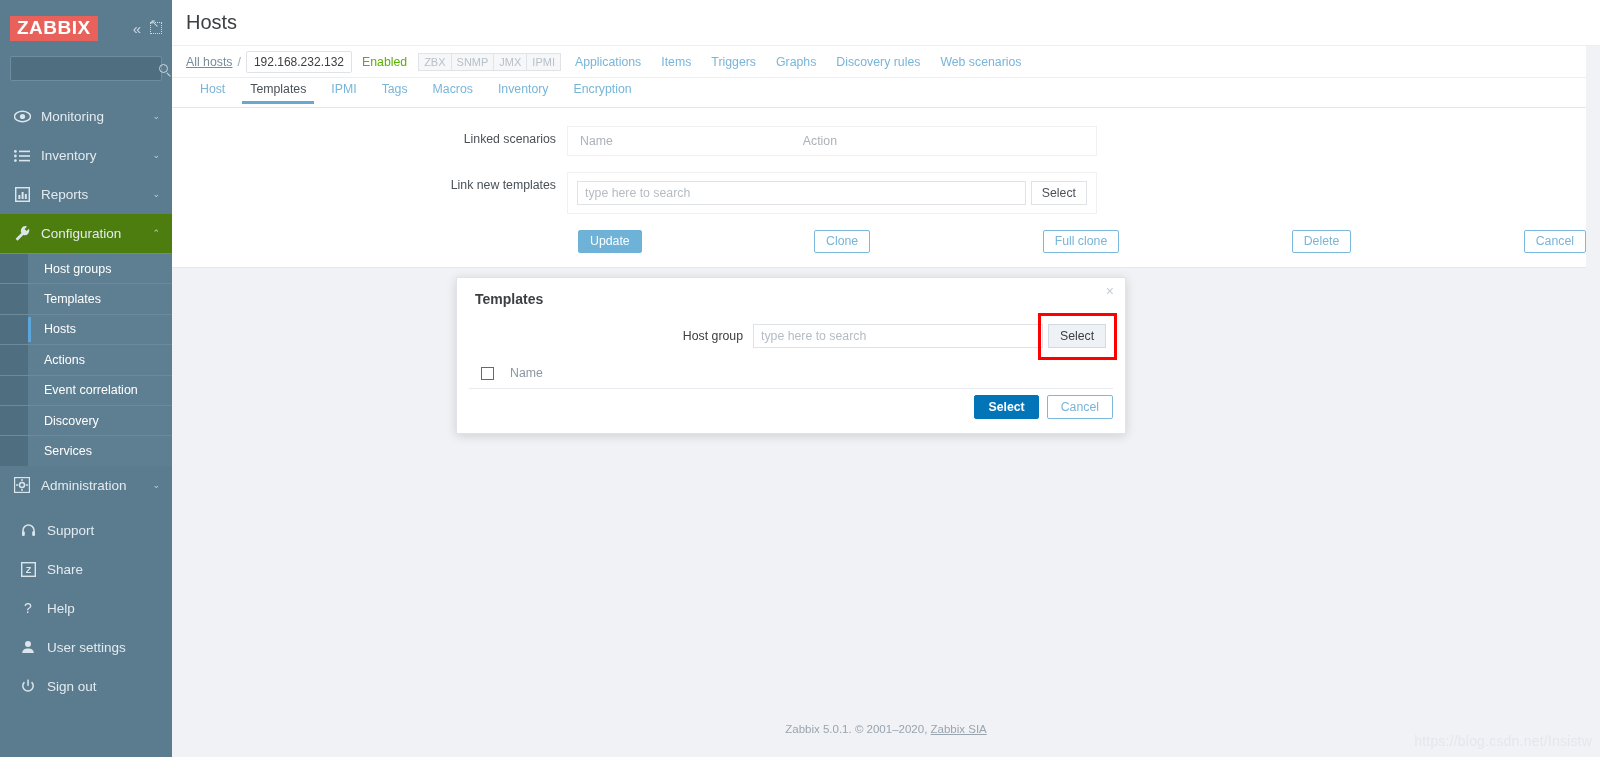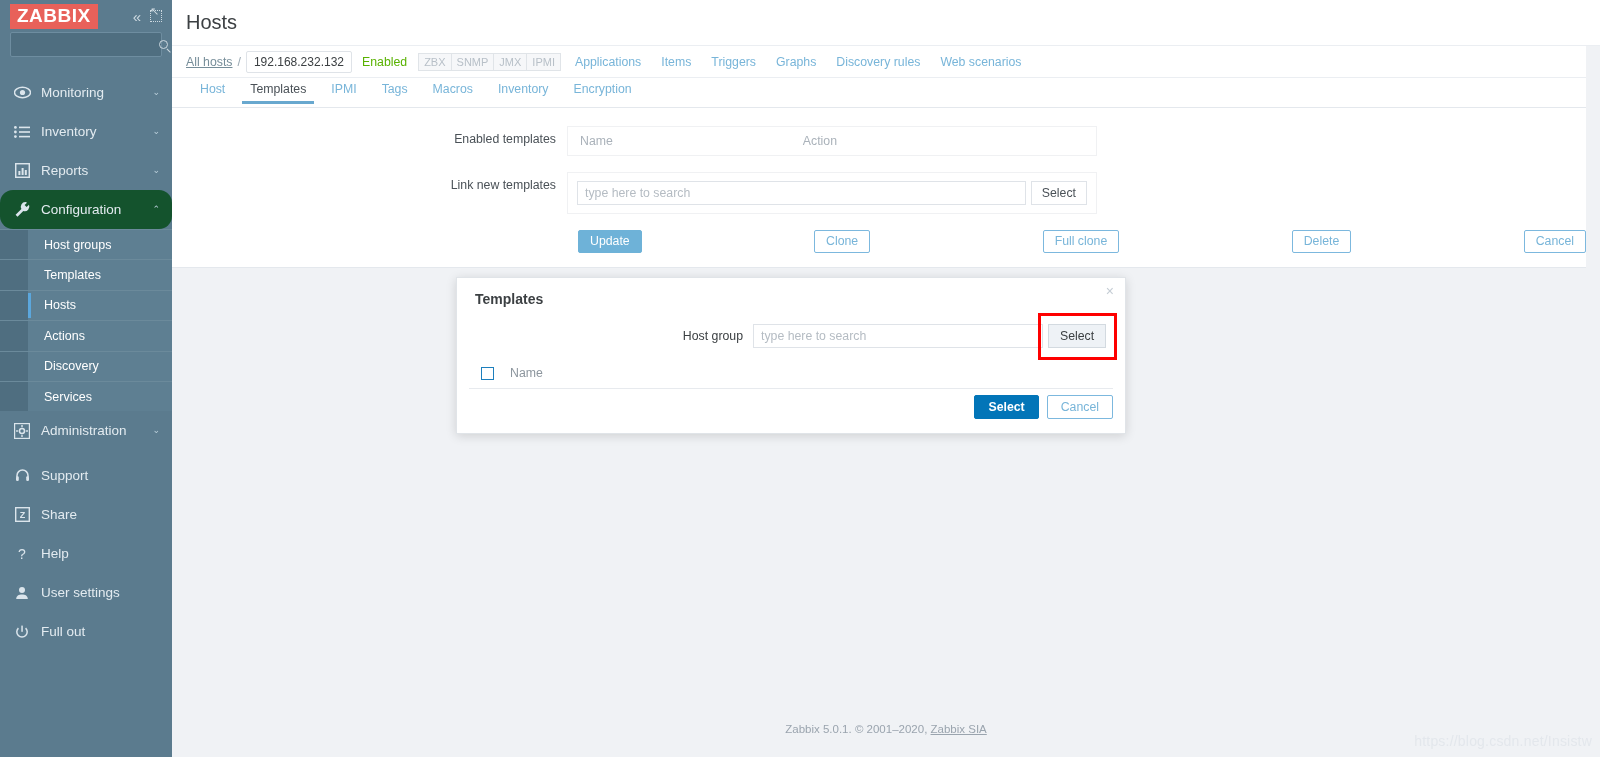--- a/index.html
+++ b/index.html
@@ -14,21 +14,21 @@
   
   .sidebar {
     width: 172px; height: 757px;
     background: #5b7b8e;
     flex: 0 0 172px;
     position: relative;
     overflow: hidden;
   }
   .logo-row {
     display: flex; align-items: center;
-    height: 32px; padding: 0 10px;
+    height: 56px; padding: 0 10px;
   }
   .logo {
     background: #e8615a; color: #fff;
     font-size: 19px; font-weight: bold; letter-spacing: .5px;
     padding: 1px 7px 2px 7px;
     font-family: "Liberation Sans", sans-serif;
   }
   .logo-icons { margin-left: auto; display: flex; align-items: center; gap: 9px; }
   .icon-collapse { color: #cdd9e0; font-size: 15px; line-height: 1; }
   .icon-hide {
@@ -63,21 +63,21 @@
     transform: rotate(45deg);
   }
 
   .nav-top { margin-top: 6px; }
   .nav-item {
     display: flex; align-items: center;
     height: 39px; padding: 0 12px;
     color: #e3ebf0; font-size: 13.5px;
     cursor: pointer; position: relative;
   }
-  .nav-item.active-parent { background: #14532d; border-radius: 13px; }
+  .nav-item.active-parent { background: #4d7c0f; }
   .nav-ico {
     width: 20px; flex: 0 0 20px; display: flex;
     align-items: center; justify-content: center;
     margin-right: 9px; color: #dbe5ec;
   }
   .nav-label { flex: 1; }
   .chev {
     font-size: 9px; color: #bcd0dc; line-height: 1;
   }
 
@@ -92,21 +92,21 @@
   .sub-item:first-child { border-top: none; }
   .sub-item.selected::before {
     content: ""; position: absolute; left: 28px; top: 2px; bottom: 2px;
     width: 3px; background: #5ba7dd;
   }
   .submenu-gutter {
     position: absolute; left: 0; width: 28px;
     background: #4f6e80;
   }
 
-  .nav-bottom { margin-top: 6px; }
+  .nav-bottom { margin-top: 6px; padding-left: 6px; }
   .nav-item.plain { height: 39px; }
 
   
   .nav-ico svg { display: block; }
 
   
   .main {
     flex: 1; height: 757px;
     background: #f0f2f5;
     position: relative; overflow: hidden;
@@ -374,20 +374,23 @@
         <div class="sub-item">
           <span>Templates</span>
         </div>
         <div class="sub-item selected">
           <span>Hosts</span>
         </div>
         <div class="sub-item">
           <span>Actions</span>
         </div>
         <div class="sub-item">
+          <span>Event correlation</span>
+        </div>
+        <div class="sub-item">
           <span>Discovery</span>
         </div>
         <div class="sub-item">
           <span>Services</span>
         </div>
       </div>
 
       <div class="nav-item">
         <span class="nav-ico">
           <svg width="16" height="16" viewBox="0 0 16 16">
@@ -439,21 +442,21 @@
         </span>
         <span class="nav-label">User settings</span>
       </div>
       <div class="nav-item plain">
         <span class="nav-ico">
           <svg width="14" height="14" viewBox="0 0 14 14">
               <path d="M3.4 3.1a5.2 5.2 0 1 0 7.2 0" fill="none" stroke="#dbe5ec" stroke-width="1.5"></path>
               <rect x="6.3" y="0.6" width="1.5" height="6.2" fill="#dbe5ec"></rect>
             </svg>
         </span>
-        <span class="nav-label">Full out</span>
+        <span class="nav-label">Sign out</span>
       </div>
     </div>
   </div>
 
   <div class="main">
 
     <div class="page-head">
       <h1 class="page-title">Hosts</h1>
     </div>
 
@@ -486,21 +489,21 @@
         <div class="tab">IPMI</div>
         <div class="tab">Tags</div>
         <div class="tab">Macros</div>
         <div class="tab">Inventory</div>
         <div class="tab">Encryption</div>
       </div>
 
       <div class="form-body">
 
         <div class="form-row">
-          <div class="form-label">Enabled templates</div>
+          <div class="form-label">Linked scenarios</div>
           <div class="linked-box">
             <span>Name</span>
             <span class="col-action">Action</span>
           </div>
         </div>
 
         <div class="form-row">
           <div class="form-label">Link new templates</div>
           <div class="link-new-box">
             <input class="ms-input" type="text" placeholder="type here to search" style="">

